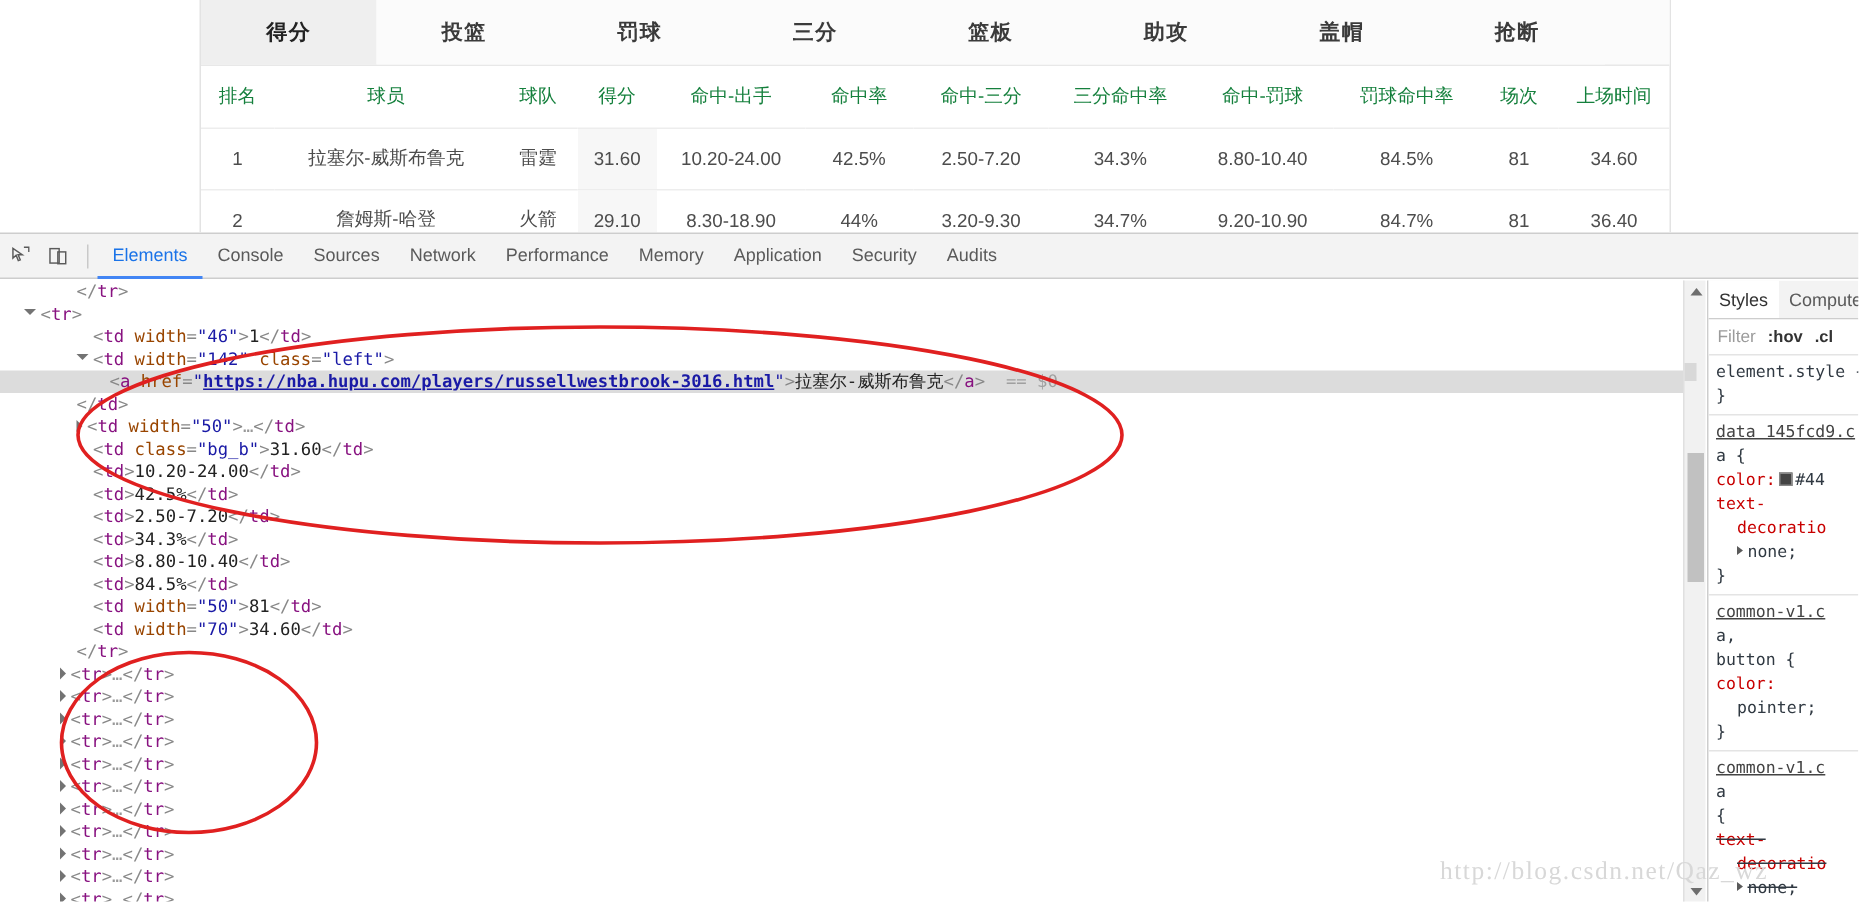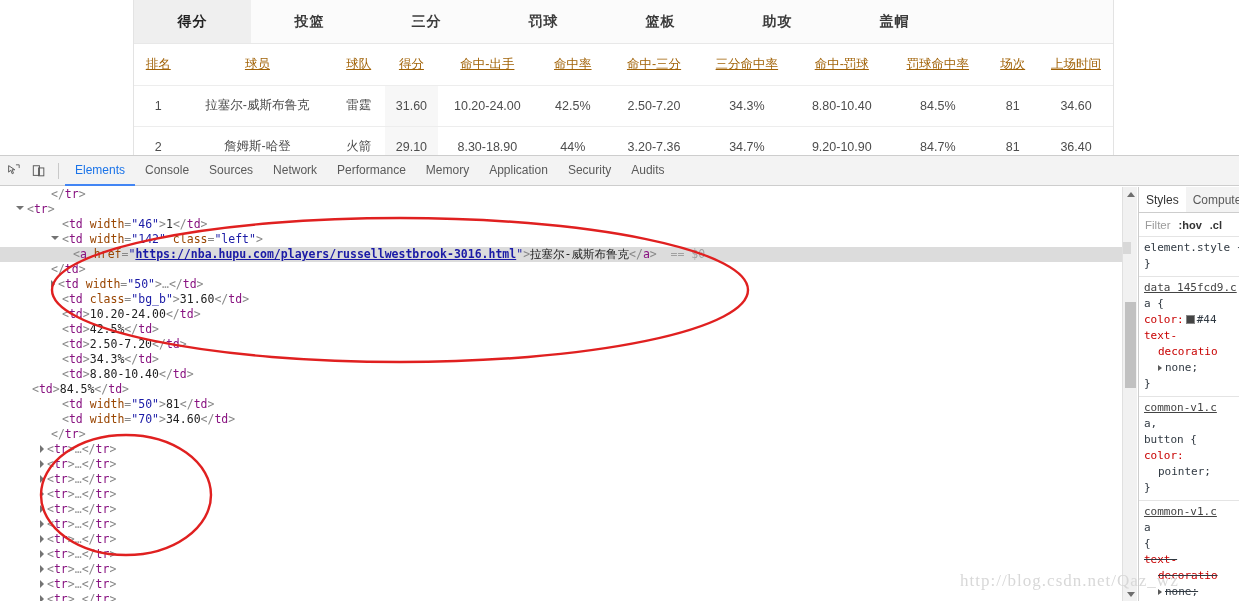--- a/index.html
+++ b/index.html
@@ -38,21 +38,21 @@
   .tab.active { background: #efefef; color: #222; }
   .tab:not(.active) { font-weight: bold; color: #3b3b3b; }
 
   table.stats { border-collapse: collapse; width: 979px; table-layout: fixed; }
   table.stats th, table.stats td {
     font-size: 12.5px; color: #4a4a4a; text-align: center;
     height: 41px; padding: 0;
     border-bottom: 1px solid #ededed;
     white-space: nowrap; overflow: hidden;
   }
-  table.stats thead th { color: #a16207; font-weight: normal; text-decoration: underline; }
+  table.stats thead th { color: #15803d; font-weight: normal; }
   table.stats tbody td { color: #4d4d4d; }
   td.left, th.left { text-align: left; padding-left: 18px; }
   td.bg_b { background: #f7f7f7; }
   .c-rank   { width: 46px; }
   .c-player { width: 142px; }
   .c-team   { width: 50px; }
   .c-pts    { width: 50px; }
   .c-fg     { width: 94px; }
   .c-fgp    { width: 68px; }
   .c-3p     { width: 86px; }
@@ -189,33 +189,36 @@
     <div class="page-inner">
 
       <div class="tabbar">
         <div class="tab active">
             <span>得分</span>
           </div>
         <div class="tab">
             <span>投篮</span>
           </div>
         <div class="tab">
+            <span>罚球</span>
+          </div>
+        <div class="tab">
             <span>三分</span>
           </div>
         <div class="tab">
-            <span>罚球</span>
-          </div>
-        <div class="tab">
             <span>篮板</span>
           </div>
         <div class="tab">
             <span>助攻</span>
           </div>
         <div class="tab">
             <span>盖帽</span>
+          </div>
+        <div class="tab">
+            <span>抢断</span>
           </div>
       </div>
 
       <table class="stats">
         <thead>
           <tr>
             <th class="c-rank">排名</th>
             <th class="c-player left">球员</th>
             <th class="c-team">球队</th>
             <th class="c-pts">得分</th>
@@ -244,21 +247,21 @@
             <td class="c-gp">81</td>
             <td class="c-min">34.60</td>
           </tr>
           <tr>
             <td class="c-rank">2</td>
             <td class="c-player left">詹姆斯-哈登</td>
             <td class="c-team">火箭</td>
             <td class="c-pts bg_b">29.10</td>
             <td class="c-fg">8.30-18.90</td>
             <td class="c-fgp">44%</td>
-            <td class="c-3p">3.20-7.36</td>
+            <td class="c-3p">3.20-9.30</td>
             <td class="c-3pp">34.7%</td>
             <td class="c-ft">9.20-10.90</td>
             <td class="c-ftp">84.7%</td>
             <td class="c-gp">81</td>
             <td class="c-min">36.40</td>
           </tr>
         </tbody>
       </table>
     </div>
   </div>
@@ -299,21 +302,21 @@
         <div class="dom-line" style="padding-left: 51px;"><span class="tri open"></span><span class="brk">&lt;</span><span class="tag">td</span> <span class="att">width</span><span class="brk">=</span><span class="val">"142"</span> <span class="att">class</span><span class="brk">=</span><span class="val">"left"</span><span class="brk">&gt;</span></div>
         <div class="dom-line sel" style="padding-left: 73px;"><span class="brk">&lt;</span><span class="tag">a</span> <span class="att">href</span><span class="brk">=</span><span class="val">"</span><span class="lnk">https://nba.hupu.com/players/russellwestbrook-3016.html</span><span class="val">"</span><span class="brk">&gt;</span><span class="txt">拉塞尔-威斯布鲁克</span><span class="brk">&lt;/</span><span class="tag">a</span><span class="brk">&gt;</span><span class="sel0">  == $0</span></div>
         <div class="dom-line" style="padding-left: 51px;"><span class="brk">&lt;/</span><span class="tag">td</span><span class="brk">&gt;</span></div>
         <div class="dom-line" style="padding-left: 51px;"><span class="tri"></span><span class="brk">&lt;</span><span class="tag">td</span> <span class="att">width</span><span class="brk">=</span><span class="val">"50"</span><span class="brk">&gt;</span><span class="ellip">…</span><span class="brk">&lt;/</span><span class="tag">td</span><span class="brk">&gt;</span></div>
         <div class="dom-line" style="padding-left: 62px;"><span class="brk">&lt;</span><span class="tag">td</span> <span class="att">class</span><span class="brk">=</span><span class="val">"bg_b"</span><span class="brk">&gt;</span><span class="txt">31.60</span><span class="brk">&lt;/</span><span class="tag">td</span><span class="brk">&gt;</span></div>
         <div class="dom-line" style="padding-left: 62px;"><span class="brk">&lt;</span><span class="tag">td</span><span class="brk">&gt;</span><span class="txt">10.20-24.00</span><span class="brk">&lt;/</span><span class="tag">td</span><span class="brk">&gt;</span></div>
         <div class="dom-line" style="padding-left: 62px;"><span class="brk">&lt;</span><span class="tag">td</span><span class="brk">&gt;</span><span class="txt">42.5%</span><span class="brk">&lt;/</span><span class="tag">td</span><span class="brk">&gt;</span></div>
         <div class="dom-line" style="padding-left: 62px;"><span class="brk">&lt;</span><span class="tag">td</span><span class="brk">&gt;</span><span class="txt">2.50-7.20</span><span class="brk">&lt;/</span><span class="tag">td</span><span class="brk">&gt;</span></div>
         <div class="dom-line" style="padding-left: 62px;"><span class="brk">&lt;</span><span class="tag">td</span><span class="brk">&gt;</span><span class="txt">34.3%</span><span class="brk">&lt;/</span><span class="tag">td</span><span class="brk">&gt;</span></div>
         <div class="dom-line" style="padding-left: 62px;"><span class="brk">&lt;</span><span class="tag">td</span><span class="brk">&gt;</span><span class="txt">8.80-10.40</span><span class="brk">&lt;/</span><span class="tag">td</span><span class="brk">&gt;</span></div>
-        <div class="dom-line" style="padding-left: 32px;"><span class="brk">&lt;</span><span class="tag">td</span><span class="brk">&gt;</span><span class="txt">84.5%</span><span class="brk">&lt;/</span><span class="tag">td</span><span class="brk">&gt;</span></div>
+        <div class="dom-line" style="padding-left: 62px;"><span class="brk">&lt;</span><span class="tag">td</span><span class="brk">&gt;</span><span class="txt">84.5%</span><span class="brk">&lt;/</span><span class="tag">td</span><span class="brk">&gt;</span></div>
         <div class="dom-line" style="padding-left: 62px;"><span class="brk">&lt;</span><span class="tag">td</span> <span class="att">width</span><span class="brk">=</span><span class="val">"50"</span><span class="brk">&gt;</span><span class="txt">81</span><span class="brk">&lt;/</span><span class="tag">td</span><span class="brk">&gt;</span></div>
         <div class="dom-line" style="padding-left: 62px;"><span class="brk">&lt;</span><span class="tag">td</span> <span class="att">width</span><span class="brk">=</span><span class="val">"70"</span><span class="brk">&gt;</span><span class="txt">34.60</span><span class="brk">&lt;/</span><span class="tag">td</span><span class="brk">&gt;</span></div>
         <div class="dom-line" style="padding-left: 51px;"><span class="brk">&lt;/</span><span class="tag">tr</span><span class="brk">&gt;</span></div>
         <div class="dom-line" style="padding-left: 40px;"><span class="tri"></span><span class="brk">&lt;</span><span class="tag">tr</span><span class="brk">&gt;</span><span class="ellip">…</span><span class="brk">&lt;/</span><span class="tag">tr</span><span class="brk">&gt;</span></div>
         <div class="dom-line" style="padding-left: 40px;"><span class="tri"></span><span class="brk">&lt;</span><span class="tag">tr</span><span class="brk">&gt;</span><span class="ellip">…</span><span class="brk">&lt;/</span><span class="tag">tr</span><span class="brk">&gt;</span></div>
         <div class="dom-line" style="padding-left: 40px;"><span class="tri"></span><span class="brk">&lt;</span><span class="tag">tr</span><span class="brk">&gt;</span><span class="ellip">…</span><span class="brk">&lt;/</span><span class="tag">tr</span><span class="brk">&gt;</span></div>
         <div class="dom-line" style="padding-left: 40px;"><span class="tri"></span><span class="brk">&lt;</span><span class="tag">tr</span><span class="brk">&gt;</span><span class="ellip">…</span><span class="brk">&lt;/</span><span class="tag">tr</span><span class="brk">&gt;</span></div>
         <div class="dom-line" style="padding-left: 40px;"><span class="tri"></span><span class="brk">&lt;</span><span class="tag">tr</span><span class="brk">&gt;</span><span class="ellip">…</span><span class="brk">&lt;/</span><span class="tag">tr</span><span class="brk">&gt;</span></div>
         <div class="dom-line" style="padding-left: 40px;"><span class="tri"></span><span class="brk">&lt;</span><span class="tag">tr</span><span class="brk">&gt;</span><span class="ellip">…</span><span class="brk">&lt;/</span><span class="tag">tr</span><span class="brk">&gt;</span></div>
         <div class="dom-line" style="padding-left: 40px;"><span class="tri"></span><span class="brk">&lt;</span><span class="tag">tr</span><span class="brk">&gt;</span><span class="ellip">…</span><span class="brk">&lt;/</span><span class="tag">tr</span><span class="brk">&gt;</span></div>

